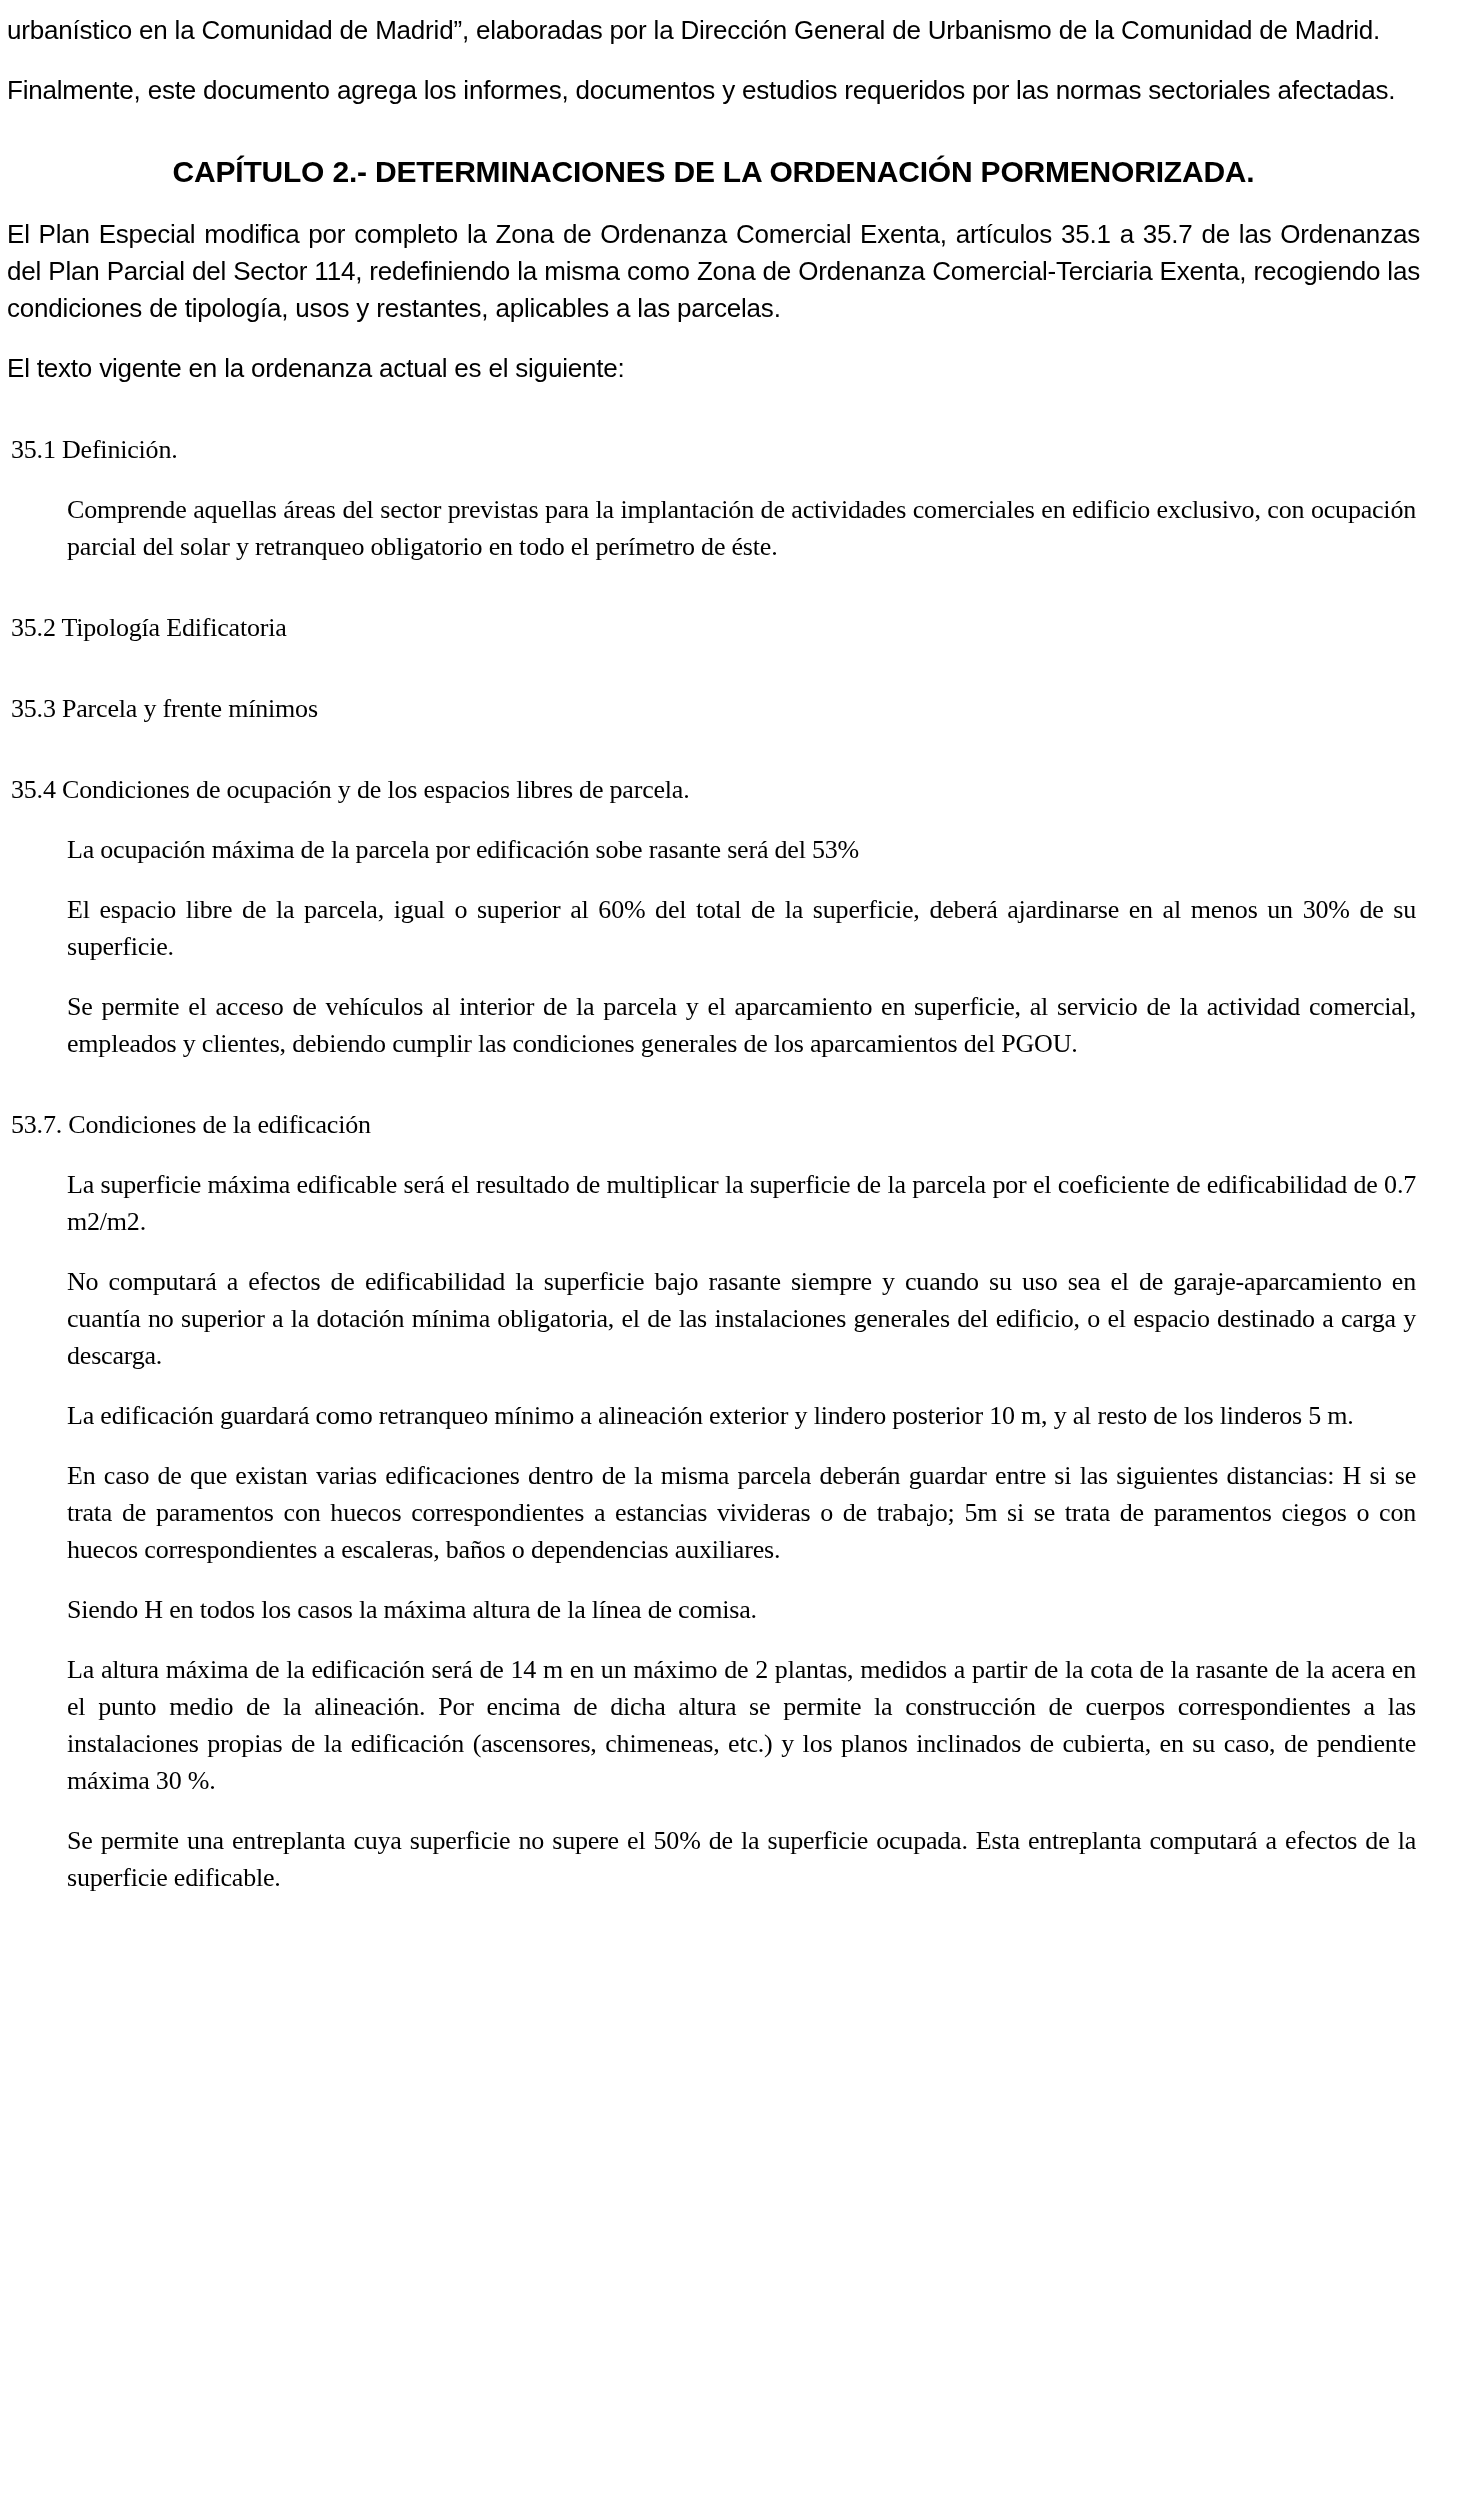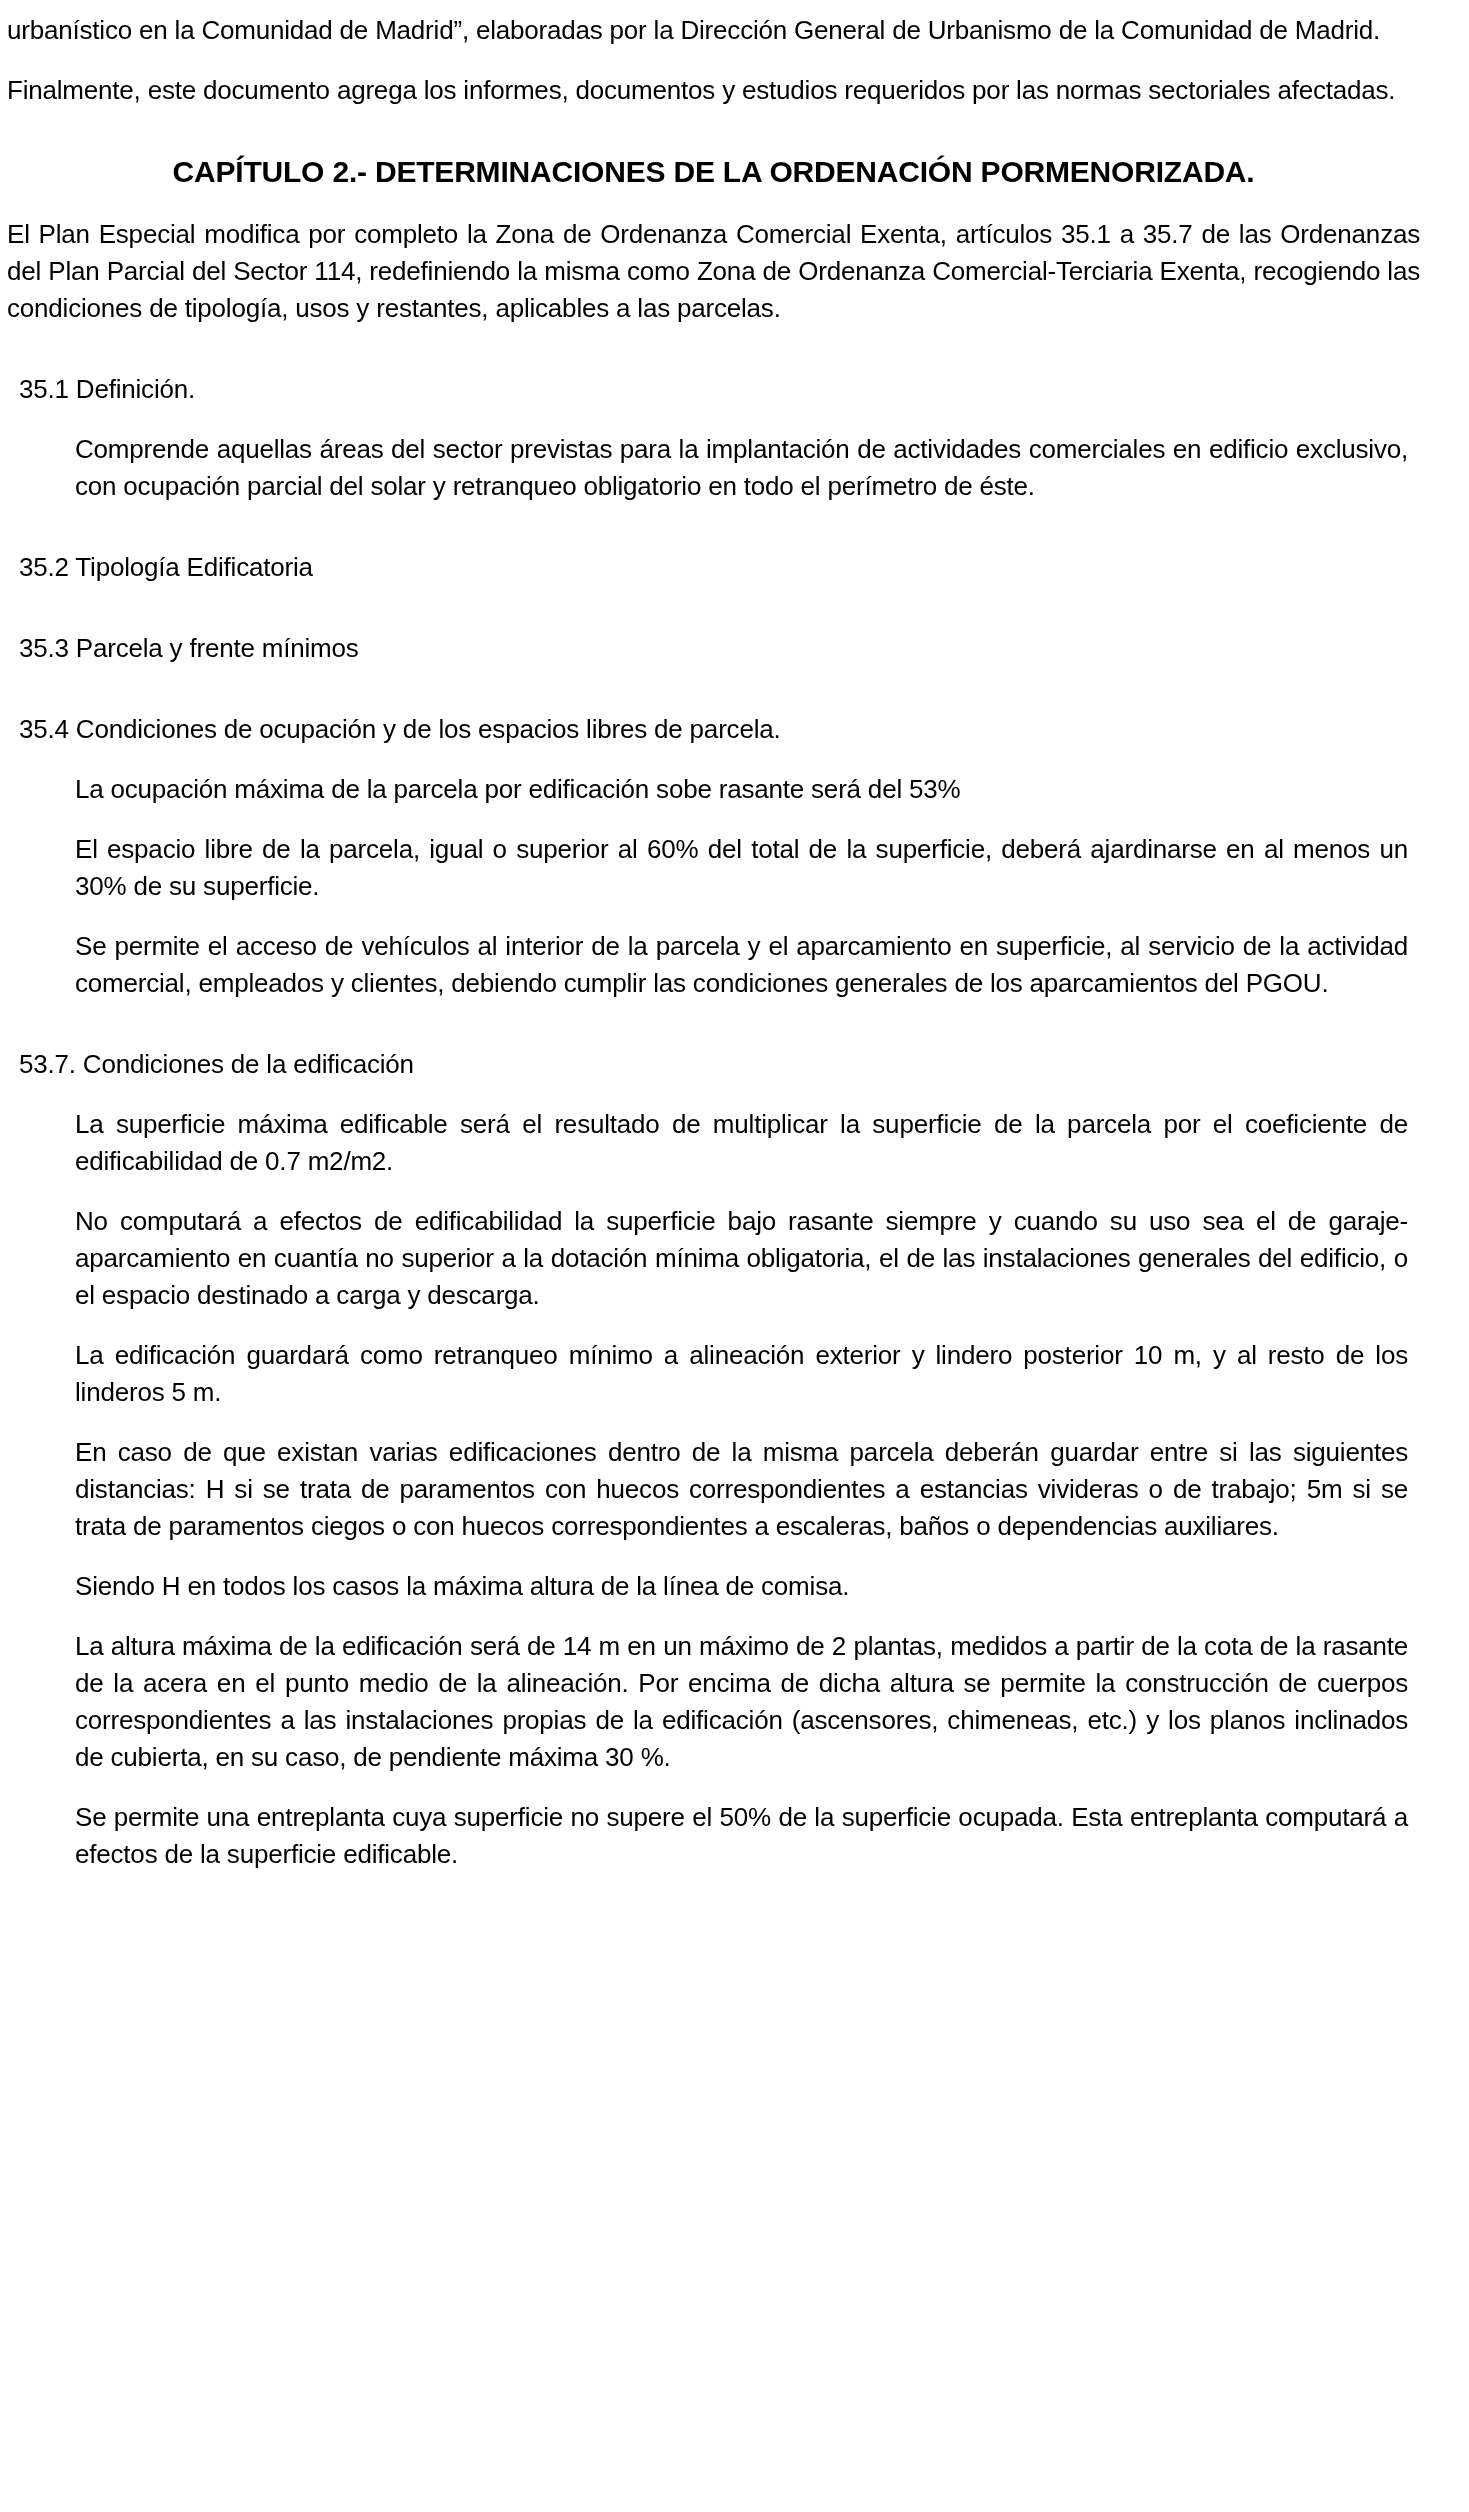--- a/index.html
+++ b/index.html
@@ -35,35 +35,37 @@
     font-size: 30px;
     font-weight: bold;
     text-align: center;
     margin: 44px 0 26px 0;
   }
   .section-title {
     margin: 44px 0 23px 0;
     text-align: left;
   }
   section {
-    margin: 12px;
+    margin: 4px;
     padding: 0;
+    font-family: Liberation Serif, serif;
   }
 </style>
 </head>
 <body>
 
 <div class="page">
 
   <p class="para">urbanístico en la Comunidad de Madrid”, elaboradas por la Dirección General de Urbanismo de la Comunidad de Madrid.</p>
   <p class="para">Finalmente, este documento agrega los informes, documentos y estudios requeridos por las normas sectoriales afectadas.</p>
 
   <h2 class="chapter-heading">CAPÍTULO 2.- DETERMINACIONES DE LA ORDENACIÓN PORMENORIZADA.</h2>
 
   <p class="para">El Plan Especial modifica por completo la Zona de Ordenanza Comercial Exenta, artículos 35.1 a 35.7 de las Ordenanzas del Plan Parcial del Sector 114, redefiniendo la misma como Zona de Ordenanza Comercial-Terciaria Exenta, recogiendo las condiciones de tipología, usos y restantes, aplicables a las parcelas.</p>
+  <p class="para">El texto vigente en la ordenanza actual es el siguiente:</p>
 
   <section>
     <p class="para section-title">35.1 Definición.</p>
     <p class="para indent">Comprende aquellas áreas del sector previstas para la implantación de actividades comerciales en edificio exclusivo, con ocupación parcial del solar y retranqueo obligatorio en todo el perímetro de éste.</p>
   </section>
 
   <section>
     <p class="para section-title">35.2 Tipología Edificatoria</p>
   </section>
 

